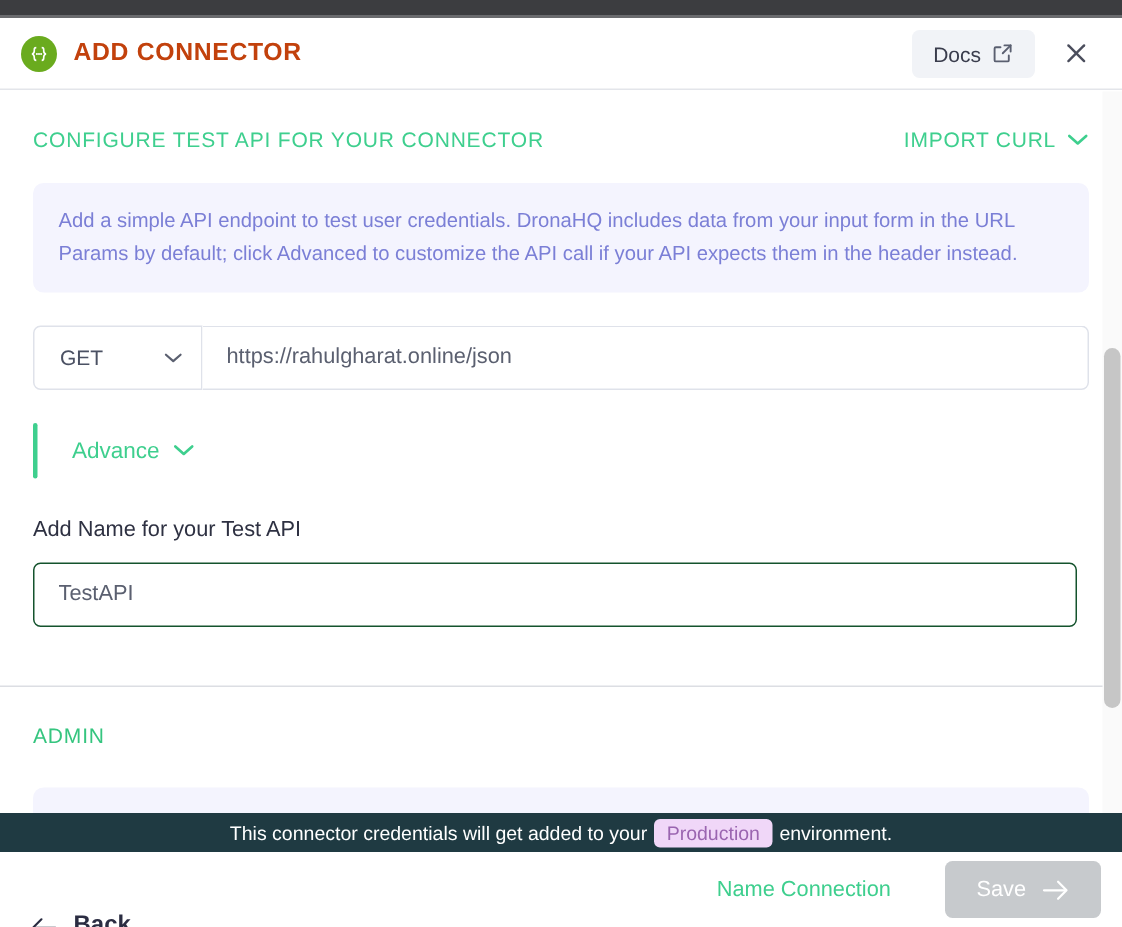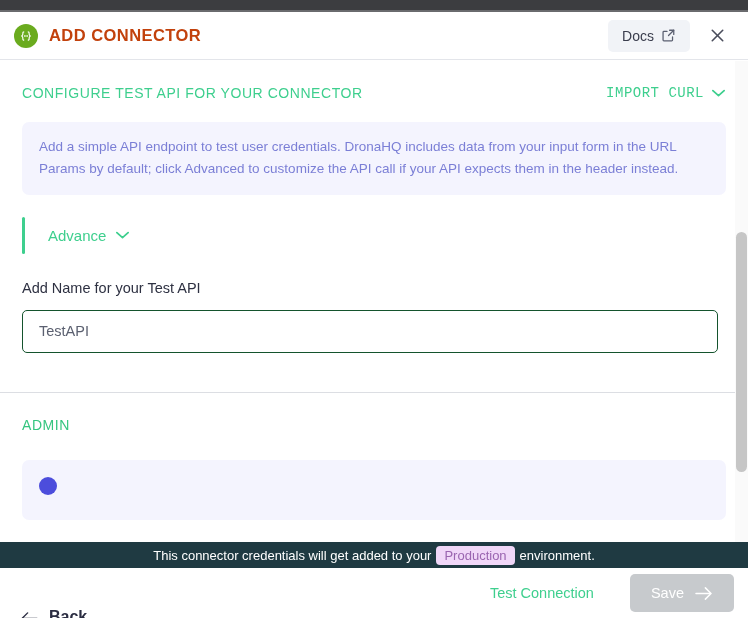--- a/index.html
+++ b/index.html
@@ -128,21 +128,21 @@
     top: 24px;
     display: flex;
     align-items: center;
     gap: 7px;
     font-size: 14px;
     letter-spacing: 0.5px;
     color: #3ecf8e;
     cursor: pointer;
     background: none;
     border: none;
-    font-family: Liberation Mono, monospace;
+    font-family: Liberation Sans, sans-serif;
   }
   .import-curl svg { display: block; }
 
   .info-banner {
     margin: 21px 22px 0 22px;
     background: #f4f4fe;
     border-radius: 7px;
     padding: 14px 17px 15px 17px;
     font-size: 13.5px;
     line-height: 1.62;
@@ -418,20 +418,31 @@
         <span>
           <svg width="15" height="10" viewBox="0 0 16 10" fill="none" stroke="#3ecf8e" stroke-width="1.9" stroke-linecap="round" stroke-linejoin="round">
             <path d="M2 2.5 L8 7.8 L14 2.5"></path>
           </svg>
         </span>
       </button>
     </div>
 
     <div class="info-banner">Add a simple API endpoint to test user credentials. DronaHQ includes data from your input form in the URL Params by default; click Advanced to customize the API call if your API expects them in the header instead.</div>
 
+    <div class="request-row">
+      <div class="method-select">
+        <span>GET</span>
+        <span>
+          <svg width="13" height="9" viewBox="0 0 16 10" fill="none" stroke="#5b6070" stroke-width="1.8" stroke-linecap="round" stroke-linejoin="round">
+            <path d="M2 2.5 L8 7.8 L14 2.5"></path>
+          </svg>
+        </span>
+      </div>
+      <input class="url-input" type="text" value="https://rahulgharat.online/json" style="">
+    </div>
 
     <div class="advance-row">
       <div class="advance-bar"></div>
       <button class="advance-toggle">
         <span>Advance</span>
         <span>
           <svg width="15" height="10" viewBox="0 0 16 10" fill="none" stroke="#3ecf8e" stroke-width="1.9" stroke-linecap="round" stroke-linejoin="round">
             <path d="M2 2.5 L8 7.8 L14 2.5"></path>
           </svg>
         </span>
@@ -470,21 +481,21 @@
         <svg width="19" height="15" viewBox="0 0 20 16" fill="none" stroke="#2b2d42" stroke-width="1.5" stroke-linecap="round" stroke-linejoin="round">
           <path d="M18 8 H2.5"></path>
           <path d="M8 2 L2 8 L8 14"></path>
         </svg>
       </span>
       <span>Back</span>
     </button>
 
     <span class="footer-spacer"></span>
 
-    <button class="test-connection">Test Connection</button>
+    <button class="test-connection">Name Connection</button>
 
     <button class="save-button">
       <span>Save</span>
       <span>
         <svg width="19" height="15" viewBox="0 0 20 16" fill="none" stroke="#ffffff" stroke-width="1.6" stroke-linecap="round" stroke-linejoin="round">
           <path d="M2 8 H17.5"></path>
           <path d="M12 2 L18 8 L12 14"></path>
         </svg>
       </span>
     </button>

